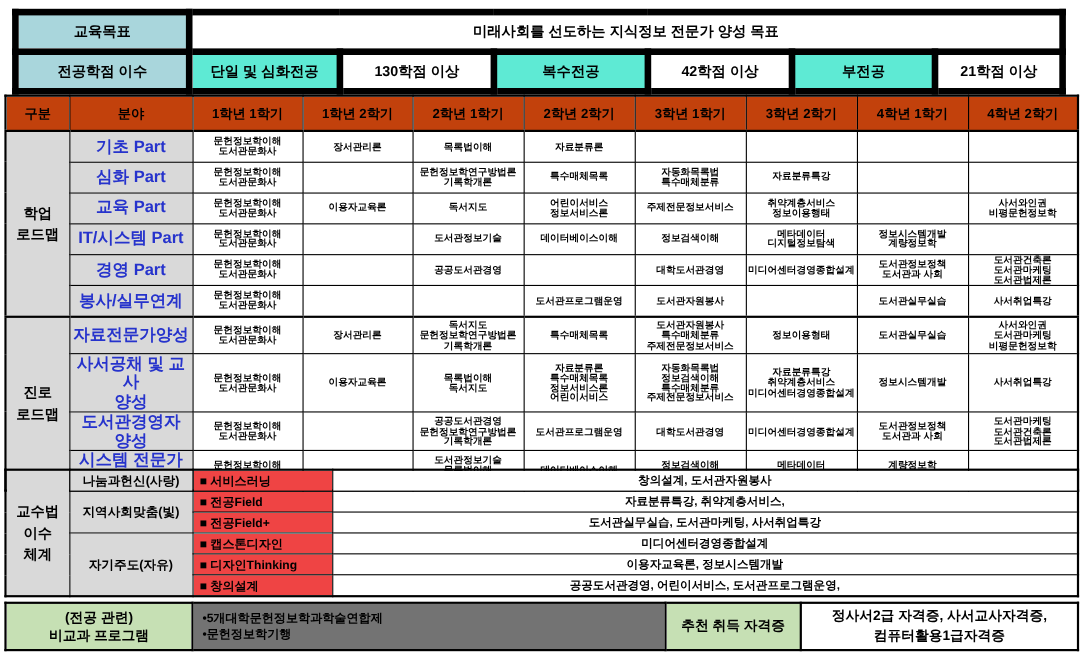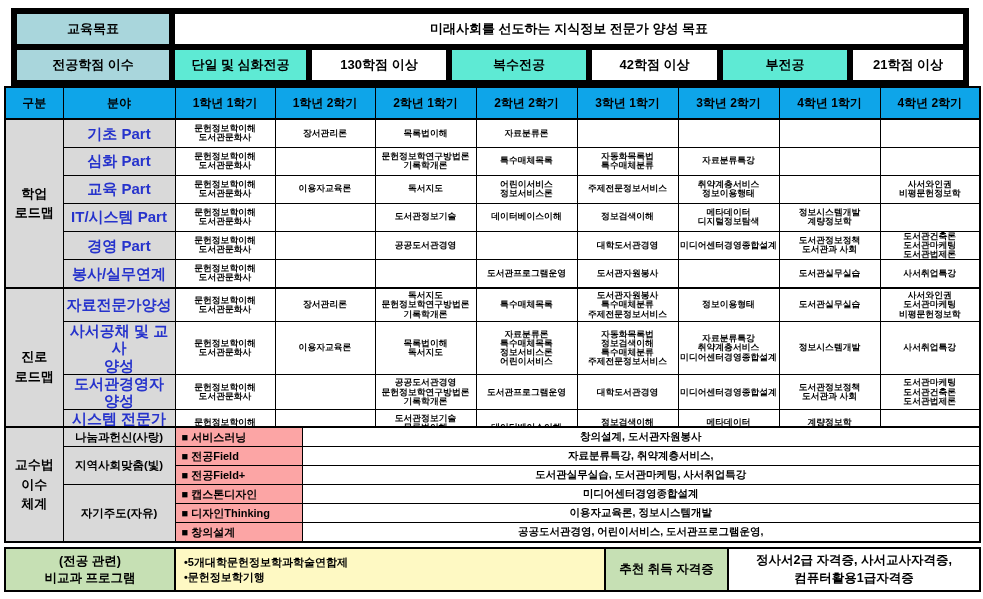--- a/index.html
+++ b/index.html
@@ -16,38 +16,38 @@
   }
 
   
   .top-table{position:absolute;left:11px;top:8px;width:952px;border:2px solid #000;}
   .top-table td{border:6px solid #000000;height:30px;font-size:13px;}
   .cell-teal{background:#A9D6DC;}
   .cell-teal-light{background:#5eead4;}
 
   
   .main-table{position:absolute;left:4px;top:86px;width:975px;border:2px solid #000;}
-  .main-table th{background:#0ea5e9;height:30px;font-size:12px;border-bottom:2px solid #000;margin-left:42px;}
+  .main-table th{background:#c2410c;height:30px;font-size:12px;border-bottom:2px solid #000;margin-left:42px;}
   .group-cell{background:#D9D9D9;font-size:13px;line-height:1.5;}
   .field-cell{background:#D9D9D9;color:#2633CC;font-size:15px;line-height:1.15;}
   .course-cell{font-size:8.8px;line-height:1.05;background:#fff;}
   .career-sep td{border-top:2px solid #000;}
 
   
   .ped-table{position:absolute;left:4px;top:426px;width:975px;border:2px solid #000;}
   .ped-table td{height:18px;}
   .ped-cat{background:#D9D9D9;font-size:11.5px;}
-  .ped-method{background:#fca5a5;font-size:11px;text-align:left;padding-left:6px;}
+  .ped-method{background:#ef4444;font-size:11px;text-align:left;padding-left:6px;}
   .ped-val{font-size:10.5px;background:#fff;}
 
   
   .bottom-table{position:absolute;left:4px;top:547px;width:975px;border:2px solid #000;}
   .bottom-table td{border:2px solid #000;height:41px;}
   .cell-green{background:#C6E0B4;font-size:12.5px;line-height:1.35;}
-  .bullets-cell{font-size:11px;text-align:left;padding-left:8px;line-height:1.3;background:#fef9c3;}
+  .bullets-cell{font-size:11px;text-align:left;padding-left:8px;line-height:1.3;background:#737373;}
   .cert-cell{font-size:12.5px;line-height:1.4;background:#fff;}
 </style>
 </head>
 <body>
 
 <div class="page">
 
   <table class="top-table">
     <colgroup>
         <col style="width:158px">

